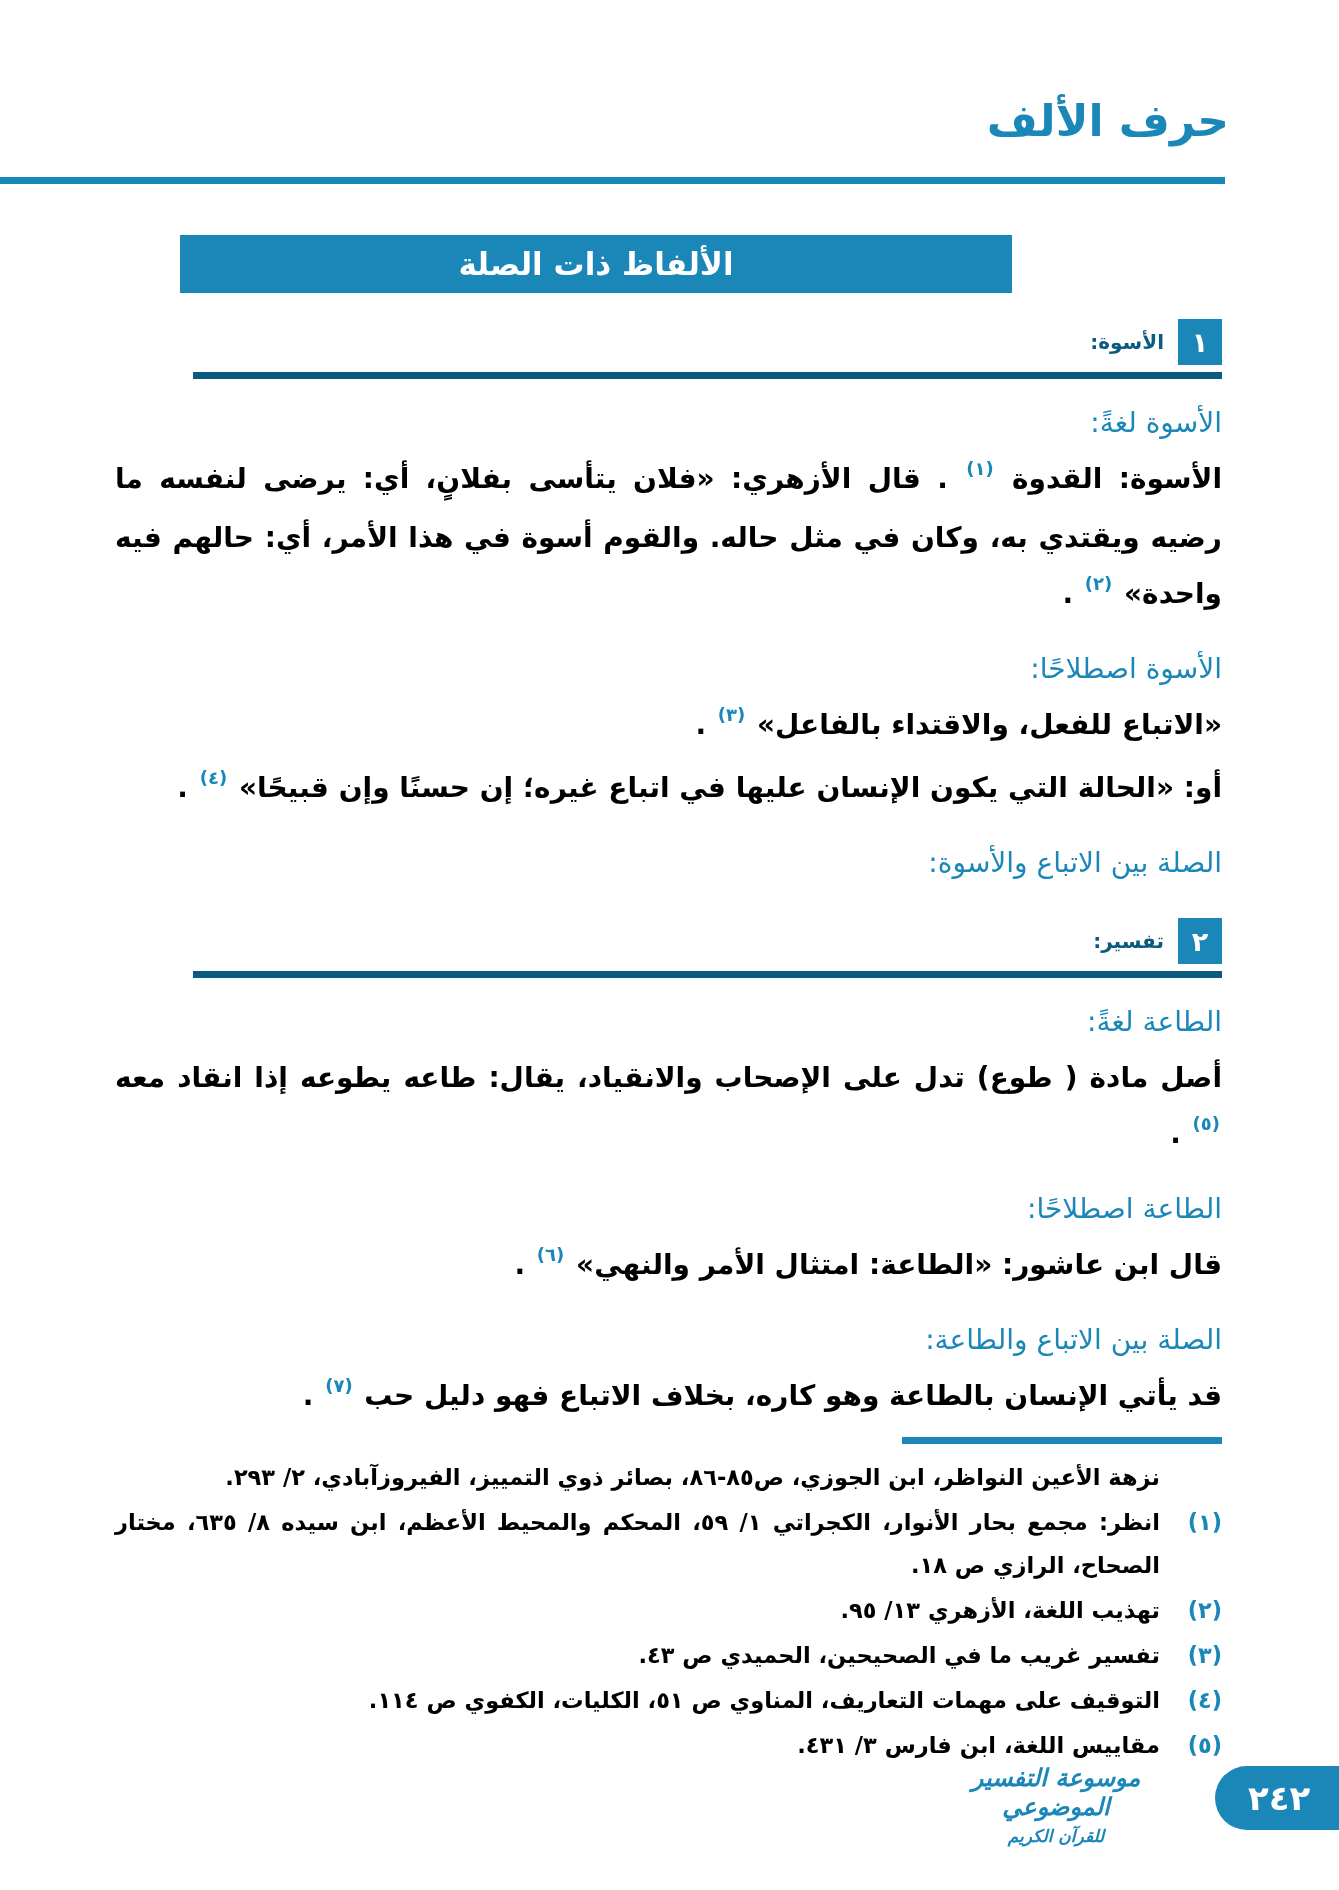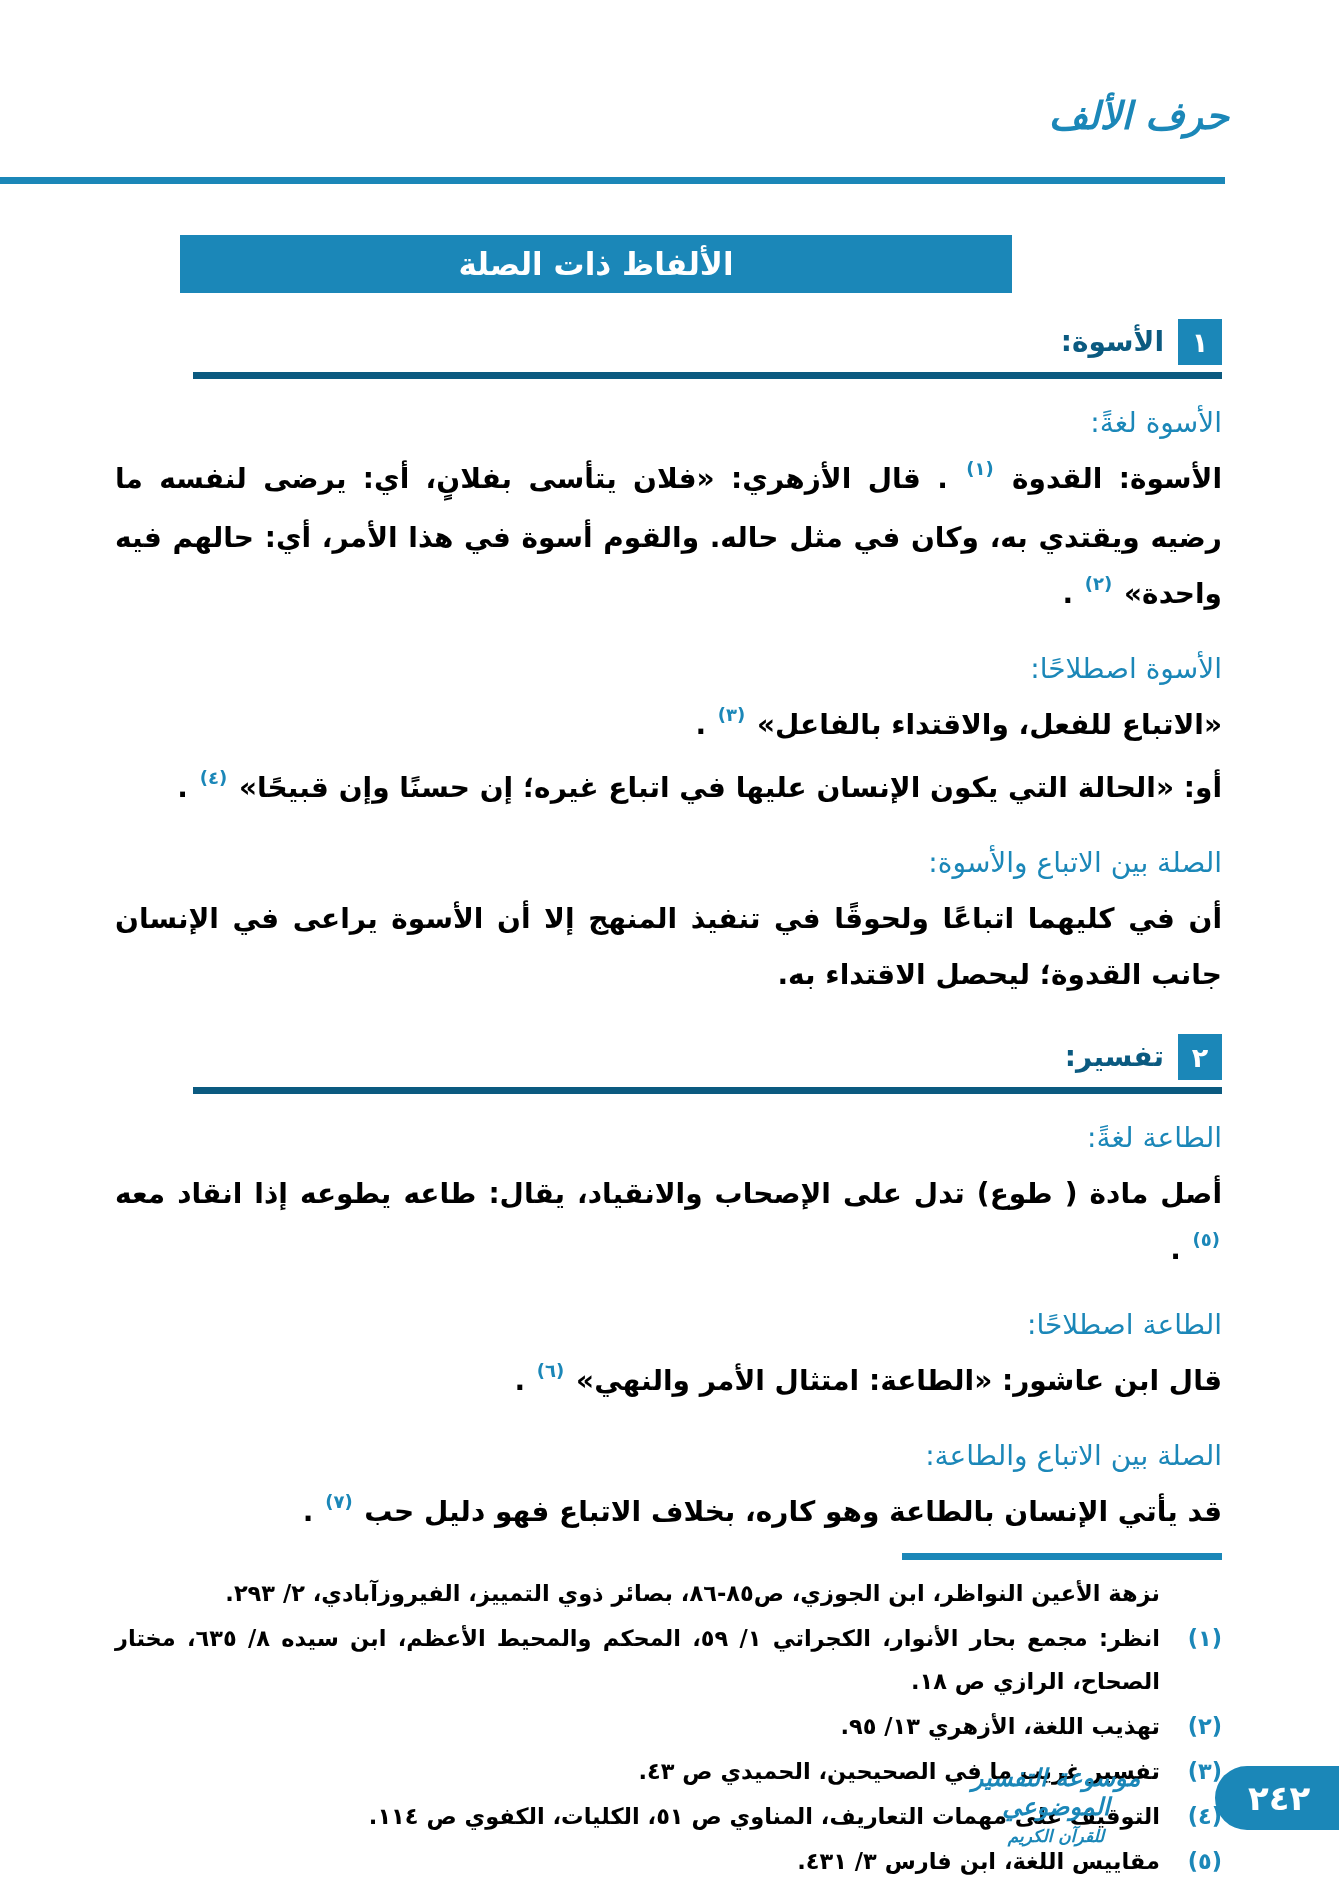--- a/index.html
+++ b/index.html
@@ -16,21 +16,21 @@
     overflow:hidden;
     font-family:"DejaVu Sans",sans-serif;
     font-weight:bold;
     color:var(--ink);
     direction:rtl;
   }
   
   .header-title{
     position:absolute;top:86px;right:110px;
     color:var(--primary);
-    font-size:38px;font-style:italic;
+    font-size:44px;
     line-height:1.6;
   }
   .top-rule{
     position:absolute;top:177px;left:0;
     width:1225px;height:7px;
     background:var(--primary);
   }
   
   .banner{
     position:absolute;top:235px;left:180px;
@@ -47,21 +47,21 @@
   .section-head{
     display:flex;align-items:center;gap:14px;height:52px;
   }
   .num-badge{
     width:44px;height:46px;flex-shrink:0;
     background:var(--primary);color:#ffffff;
     font-size:27px;
     display:flex;align-items:center;justify-content:center;
   }
   .section-title{
-    margin:0;color:var(--dark);font-size:28px;line-height:1;
+    margin:0;color:var(--dark);font-size:20px;line-height:1;
   }
   .section-rule{
     height:7px;background:var(--dark);
     margin:4px 0 0 78px;
   }
   .subhead{
     margin:20px 0 2px;color:var(--primary);
     font-size:28px;line-height:48px;font-weight:normal;
   }
   .para{
@@ -123,21 +123,20 @@
       <div class="section-rule"></div>
 
       <h3 class="subhead">الأسوة لغةً:</h3>
       <p class="para"><span>الأسوة: القدوة </span><span class="fn-marker">(١)</span><span> . قال الأزهري: «فلان يتأسى بفلانٍ، أي: يرضى لنفسه ما رضيه ويقتدي به، وكان في مثل حاله. والقوم أسوة في هذا الأمر، أي: حالهم فيه واحدة» </span><span class="fn-marker">(٢)</span><span> .</span></p>
 
       <h3 class="subhead">الأسوة اصطلاحًا:</h3>
       <p class="para"><span>«الاتباع للفعل، والاقتداء بالفاعل» </span><span class="fn-marker">(٣)</span><span> .</span></p>
       <p class="para"><span>أو: «الحالة التي يكون الإنسان عليها في اتباع غيره؛ إن حسنًا وإن قبيحًا» </span><span class="fn-marker">(٤)</span><span> .</span></p>
 
       <h3 class="subhead">الصلة بين الاتباع والأسوة:</h3>
-      <p class="para"><span>أن في كليهما اتباعًا ولحوقًا في تنفيذ المنهج إلا أن الأسوة يراعى في الإنسان جانب القدوة؛ ليحصل الاقتداء به.</span></p>
     </div>
 
     <div class="section section-2">
       <div class="section-head">
         <span class="num-badge">٢</span>
         <h2 class="section-title">تفسير:</h2>
       </div>
       <div class="section-rule"></div>
 
       <h3 class="subhead">الطاعة لغةً:</h3>

